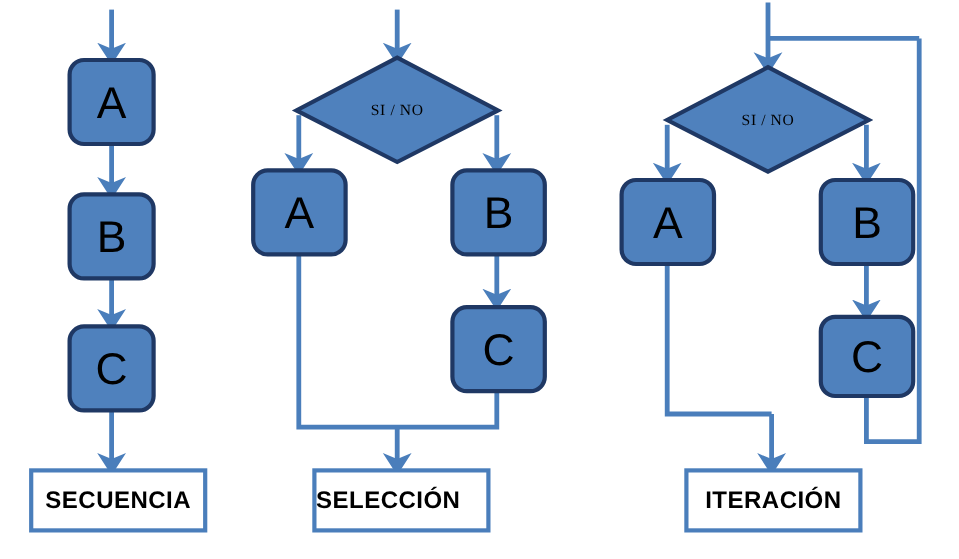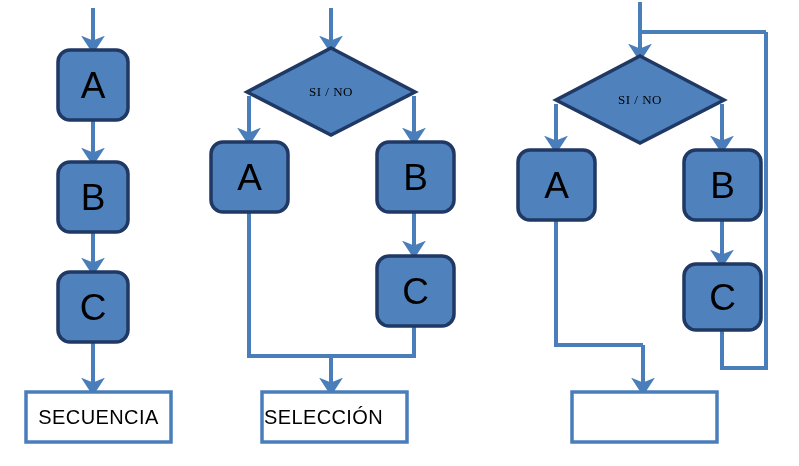--- a/index.html
+++ b/index.html
@@ -37,21 +37,21 @@
     line-height: 1;
   }
   .decision-label {
     font-size: 13px;
     font-weight: 400;
     font-family: "Liberation Serif", serif;
     letter-spacing: 0.5px;
   }
   .caption-label {
     font-size: 20px;
-    font-weight: normal;
+    font-weight: bold;
     letter-spacing: 0.4px;
     text-align: right;
   }
 </style>
 </head>
 <body>
 
 <div id="stage">
 
   <svg id="svg-layer" viewBox="0 0 799 466">
@@ -120,14 +120,15 @@
   <div class="node-label decision-label" style="left:281px; top:78px; width:100px; height:28px;">SI / NO</div>
   <div class="node-label proc-label" style="left:211px; top:142px; width:77px; height:70px;">A</div>
   <div class="node-label proc-label" style="left:377px; top:142px; width:77px; height:70px;">B</div>
   <div class="node-label proc-label" style="left:377px; top:256px; width:77px; height:70px;">C</div>
   <div class="node-label caption-label" style="left:262px; top:392px; width:123px; height:50px;">SELECCIÓN</div>
 
   <div class="node-label decision-label" style="left:590px; top:86px; width:100px; height:28px;">SI / NO</div>
   <div class="node-label proc-label" style="left:518px; top:150px; width:77px; height:70px;">A</div>
   <div class="node-label proc-label" style="left:684px; top:150px; width:77px; height:70px;">B</div>
   <div class="node-label proc-label" style="left:684px; top:264px; width:77px; height:66px;">C</div>
+  <div class="node-label caption-label" style="left:572px; top:392px; width:145px; height:50px;">ITERACIÓN</div>
 
 </div>
 
 </body></html>

